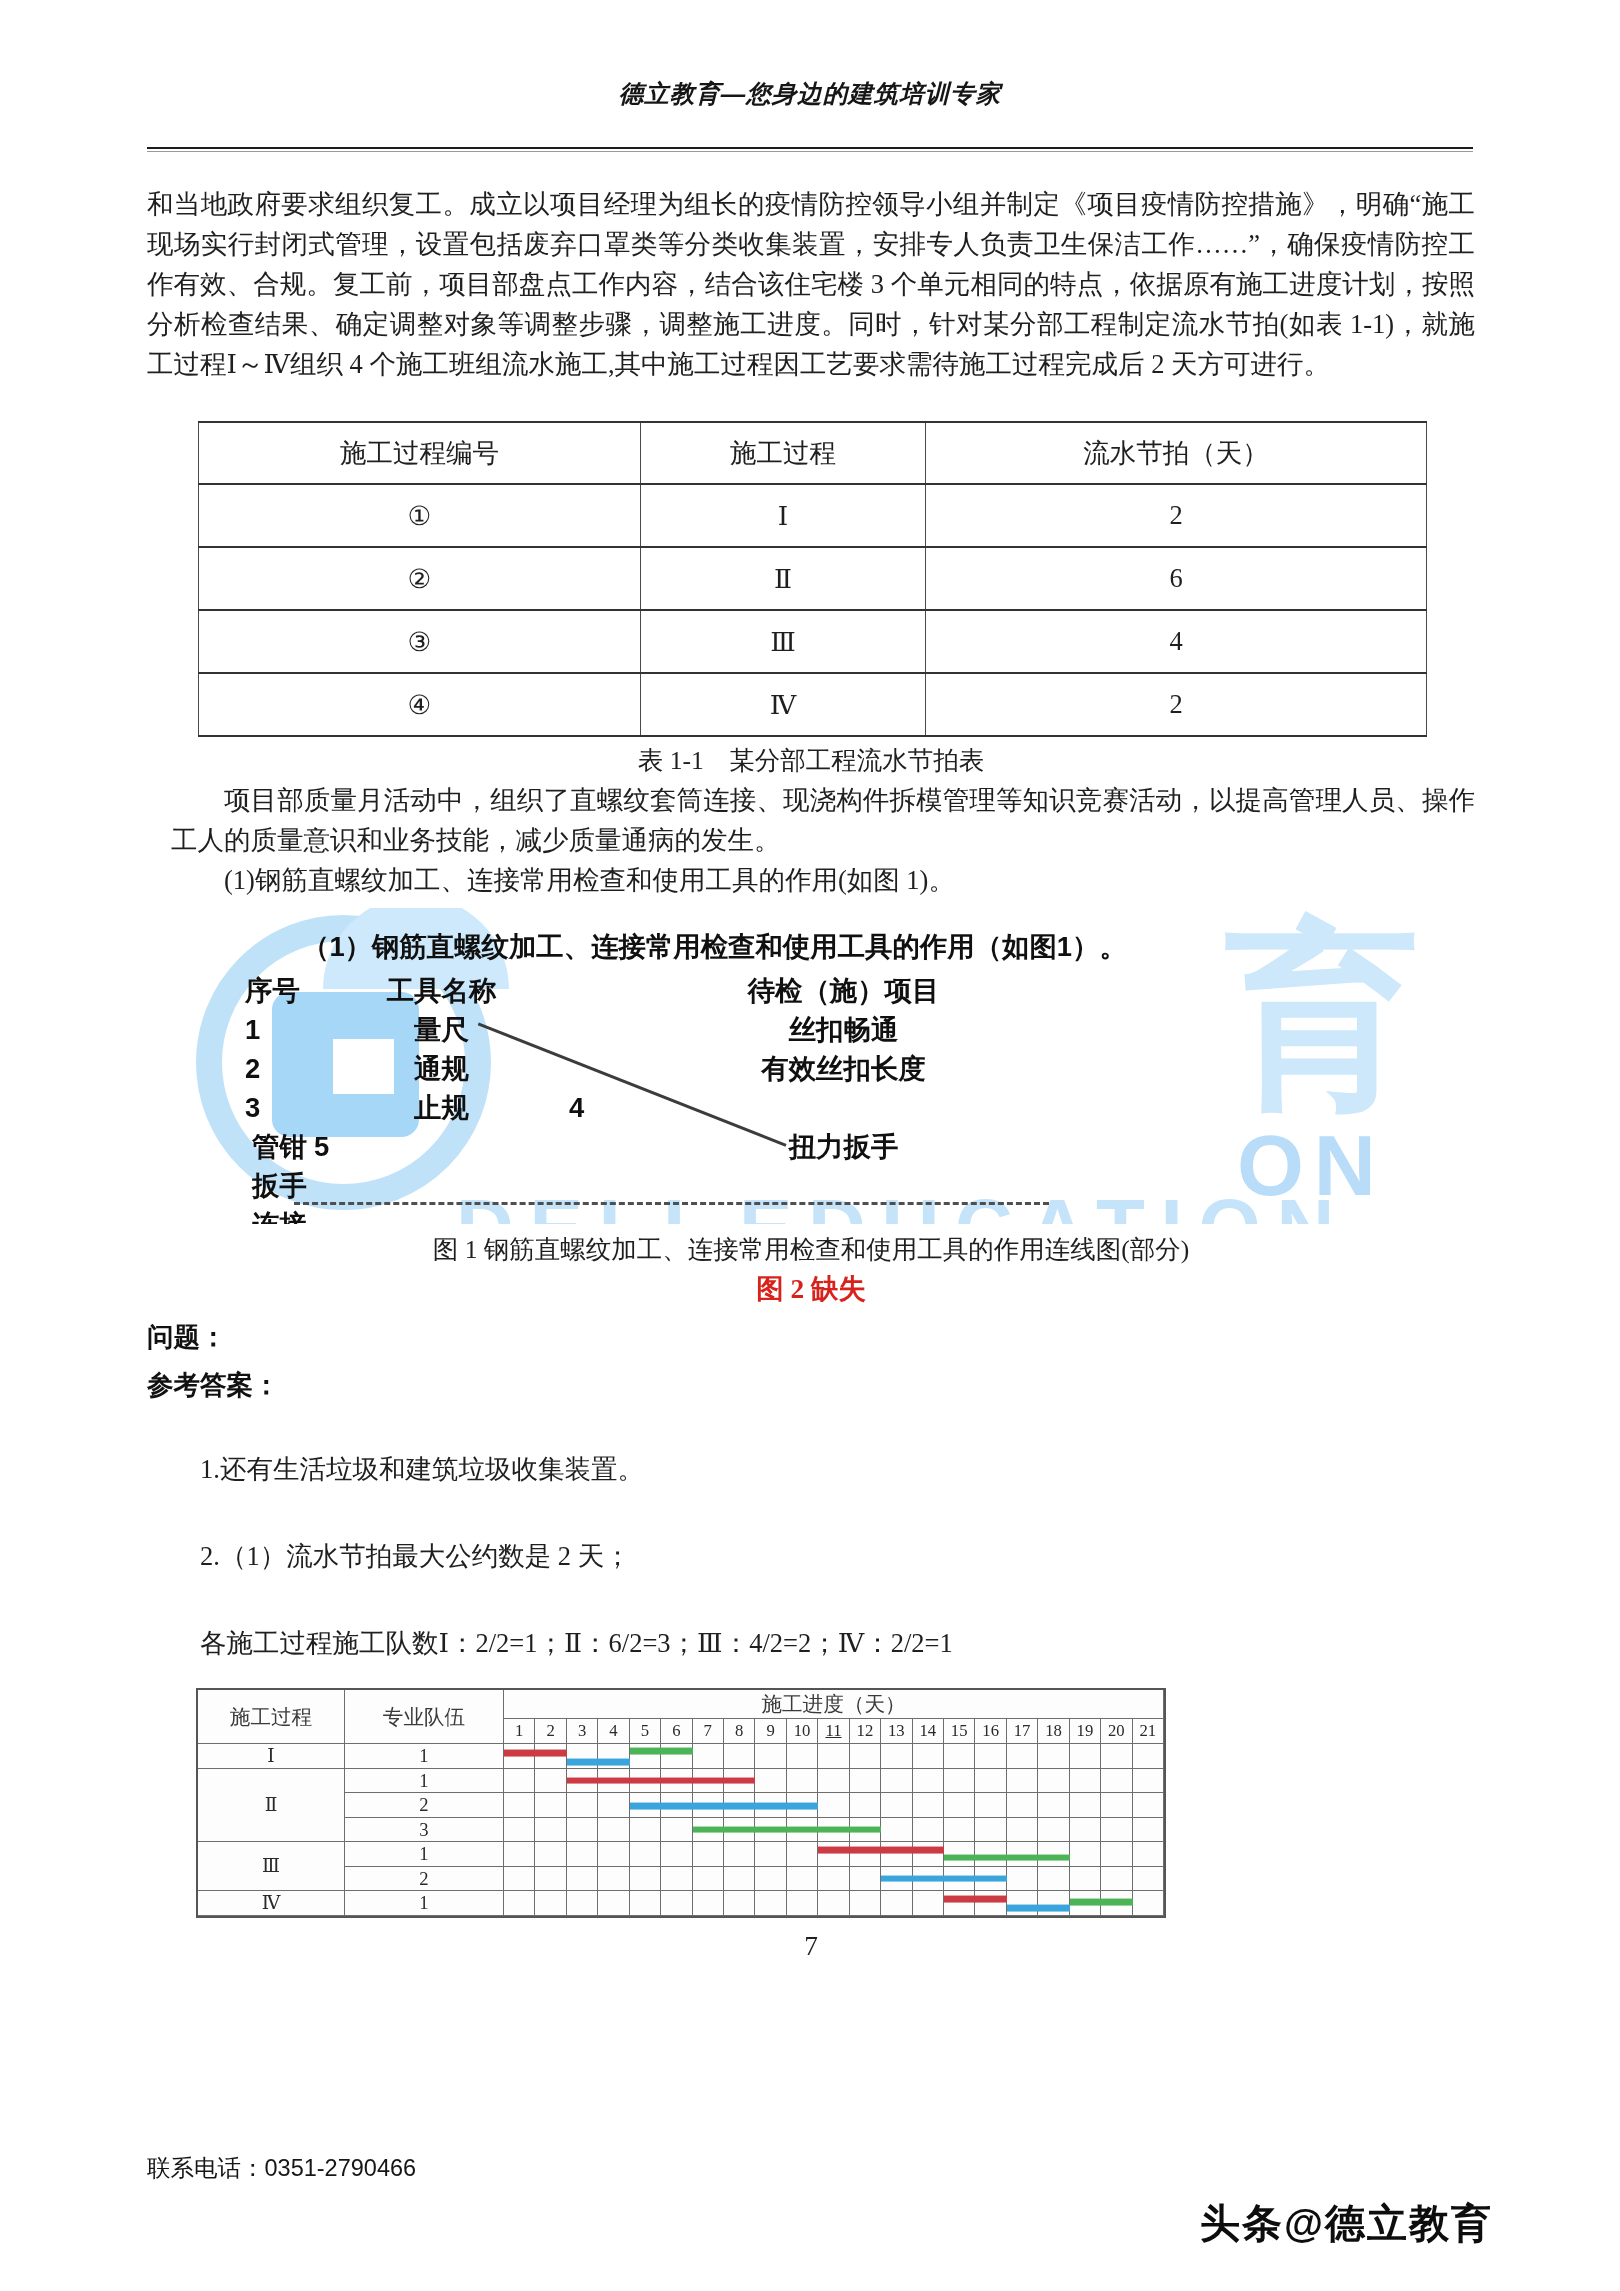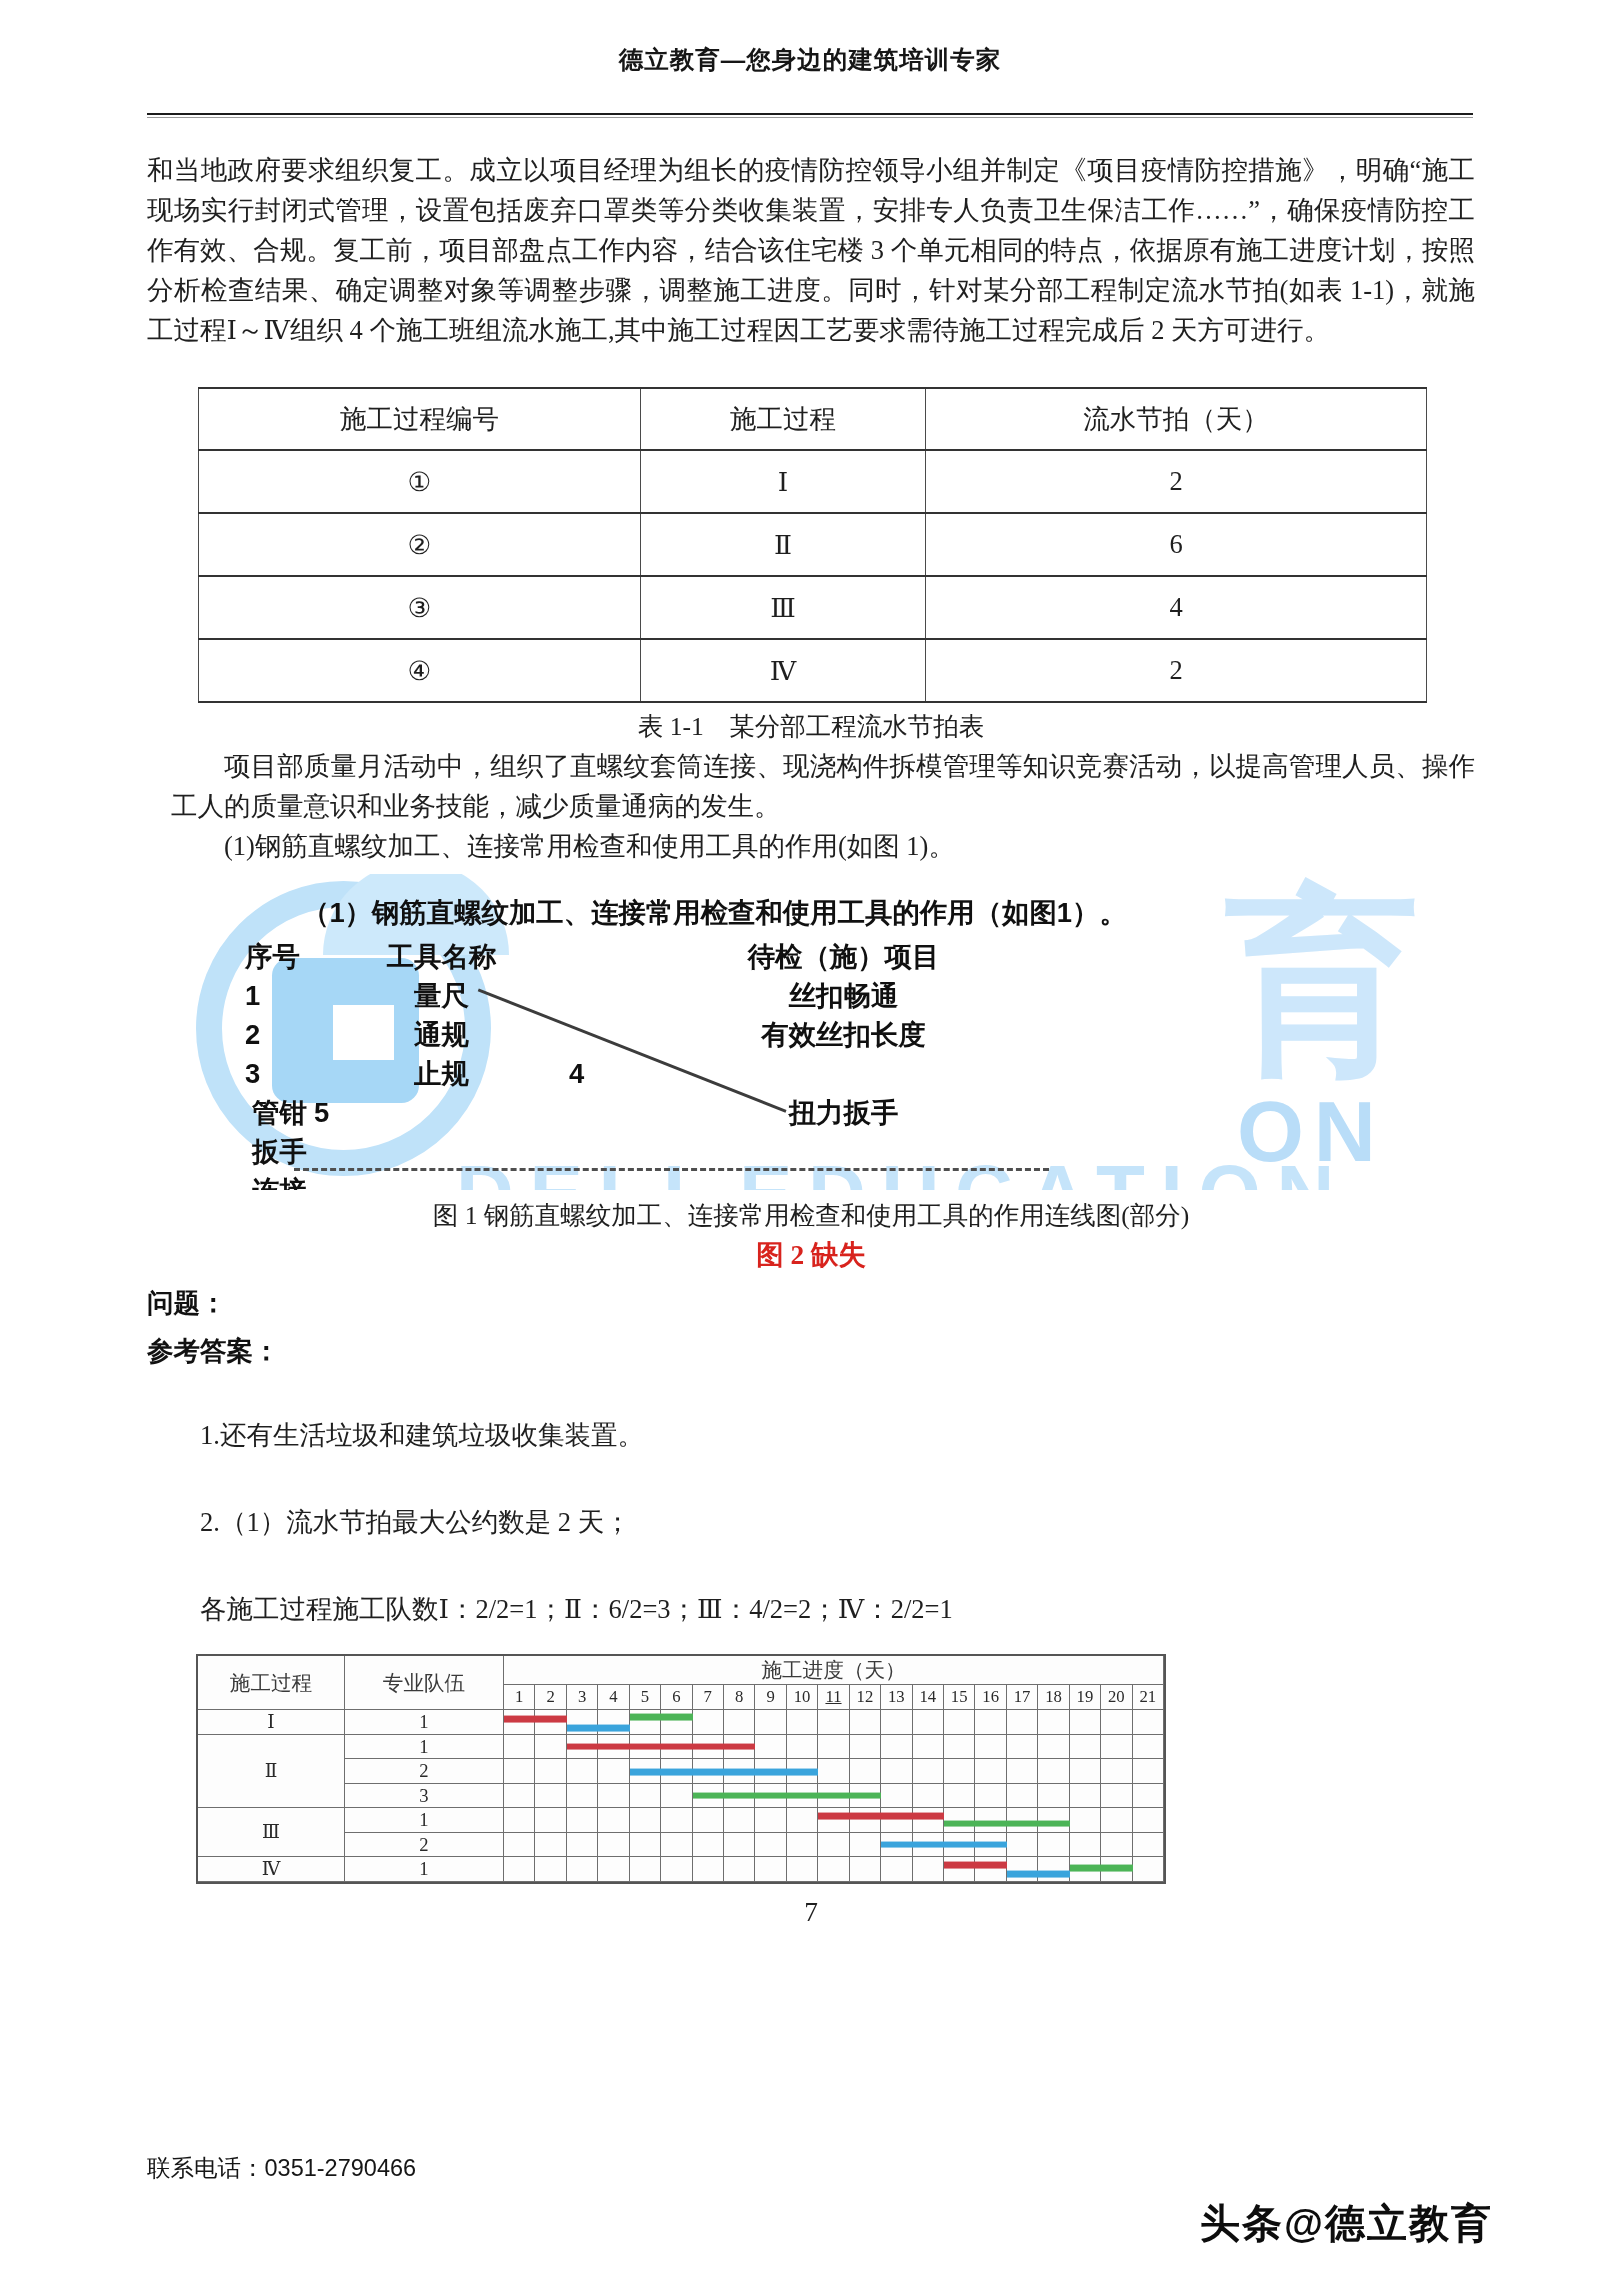--- a/index.html
+++ b/index.html
@@ -1,19 +1,19 @@
 <!DOCTYPE html>
 <html><head>
 <meta charset="utf-8">
 <style>
   html,body{margin:0;padding:0;background:#ffffff;}
   .page{position:relative;width:1620px;height:2292px;background:#ffffff;overflow:hidden;
         font-family:"Liberation Serif","DejaVu Serif",serif;color:#1f1f1f;}
-  .doc-header{padding-top:43px;text-align:center;font-family:"Liberation Sans","DejaVu Sans",sans-serif;
-        font-weight:bold;font-size:24.5px;color:#161616;letter-spacing:1px;}
+  .doc-header{padding-top:77px;text-align:center;font-family:"Liberation Sans","DejaVu Sans",sans-serif;
+        font-weight:bold;font-size:24.5px;color:#161616;letter-spacing:1px;font-style:italic;}
   .rule{margin:37px 147px 0 147px;height:2px;border-top:2.9px solid #1c1c1c;border-bottom:1px solid #9a9a9a;}
   .content{margin:0 145px 0 147px;}
   .para{font-size:26.5px;line-height:40px;text-align:justify;margin:0;}
   .p1{margin-top:32px;}
   .indent{text-indent:2em;margin-left:24px;}
   
   .t1{border-collapse:collapse;margin:37px 0 0 51px;width:1225px;table-layout:fixed;border-radius:27px;}
   .t1 th,.t1 td{border:1px solid #4a4a4a;border-top:2.9px solid #333;border-bottom:2.9px solid #333;
         font-weight:normal;text-align:center;font-size:26.5px;padding:0;}
   .t1 th{height:60px;}

